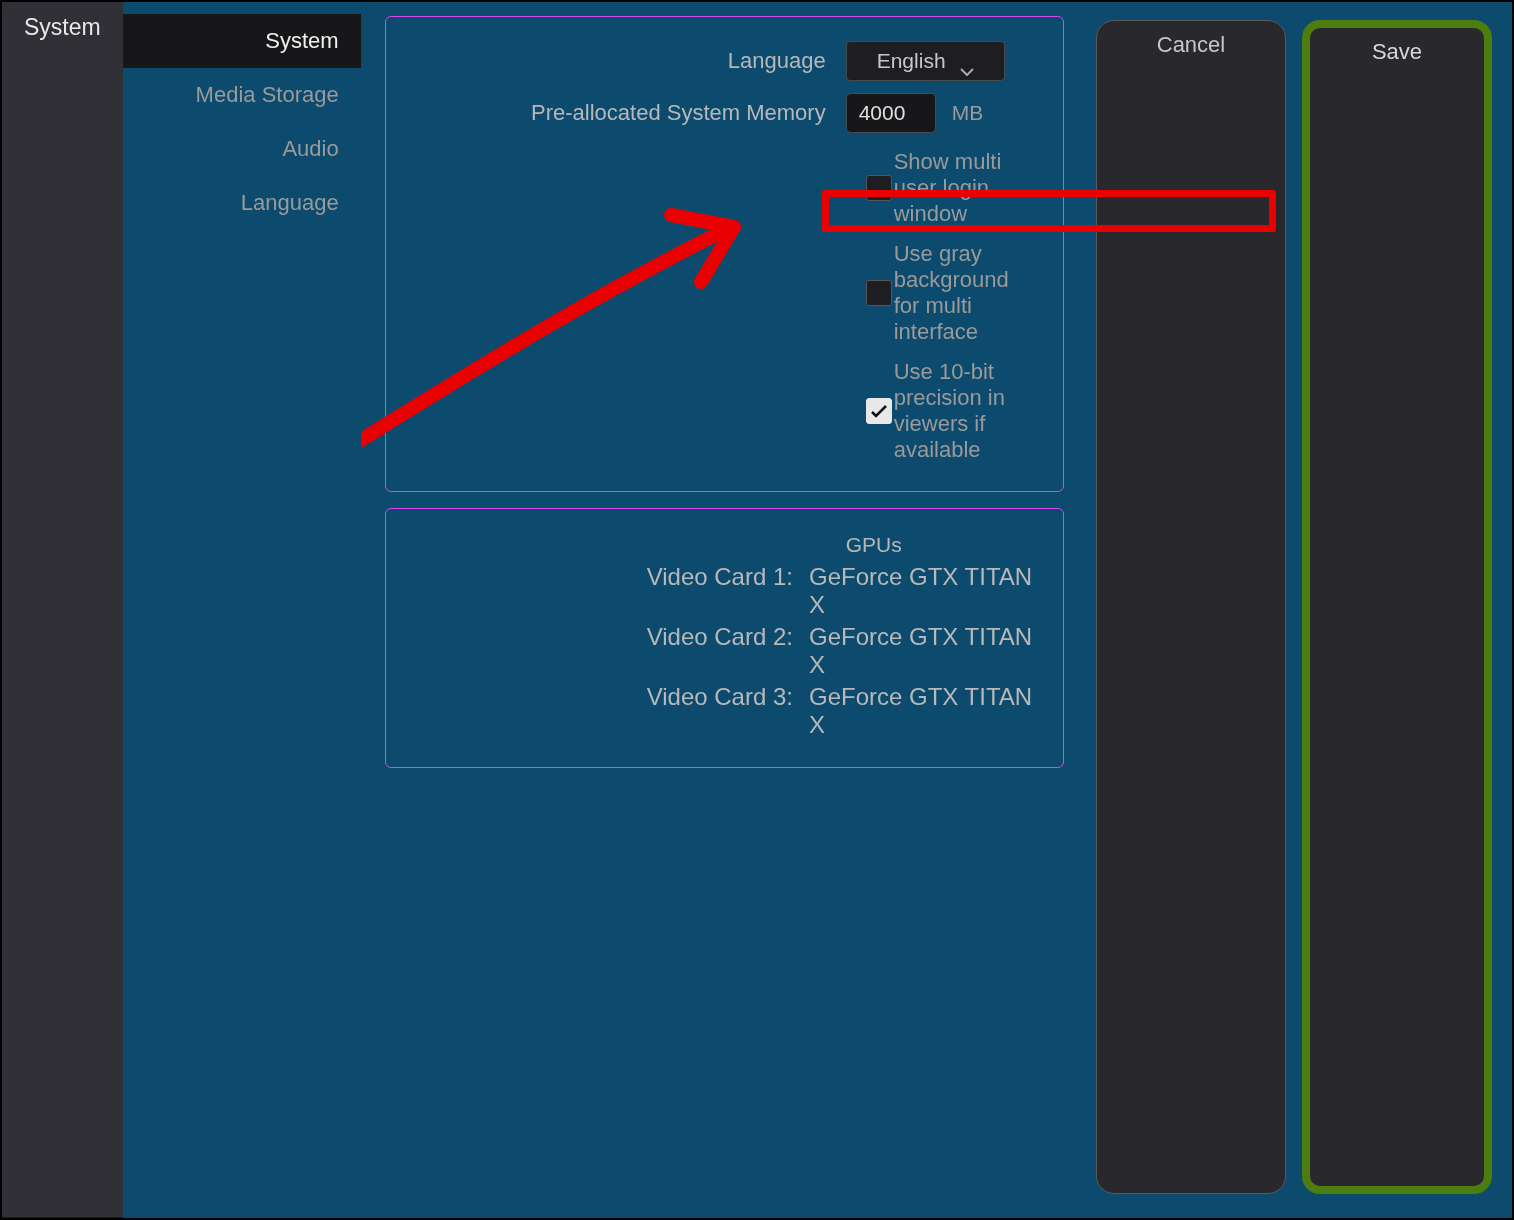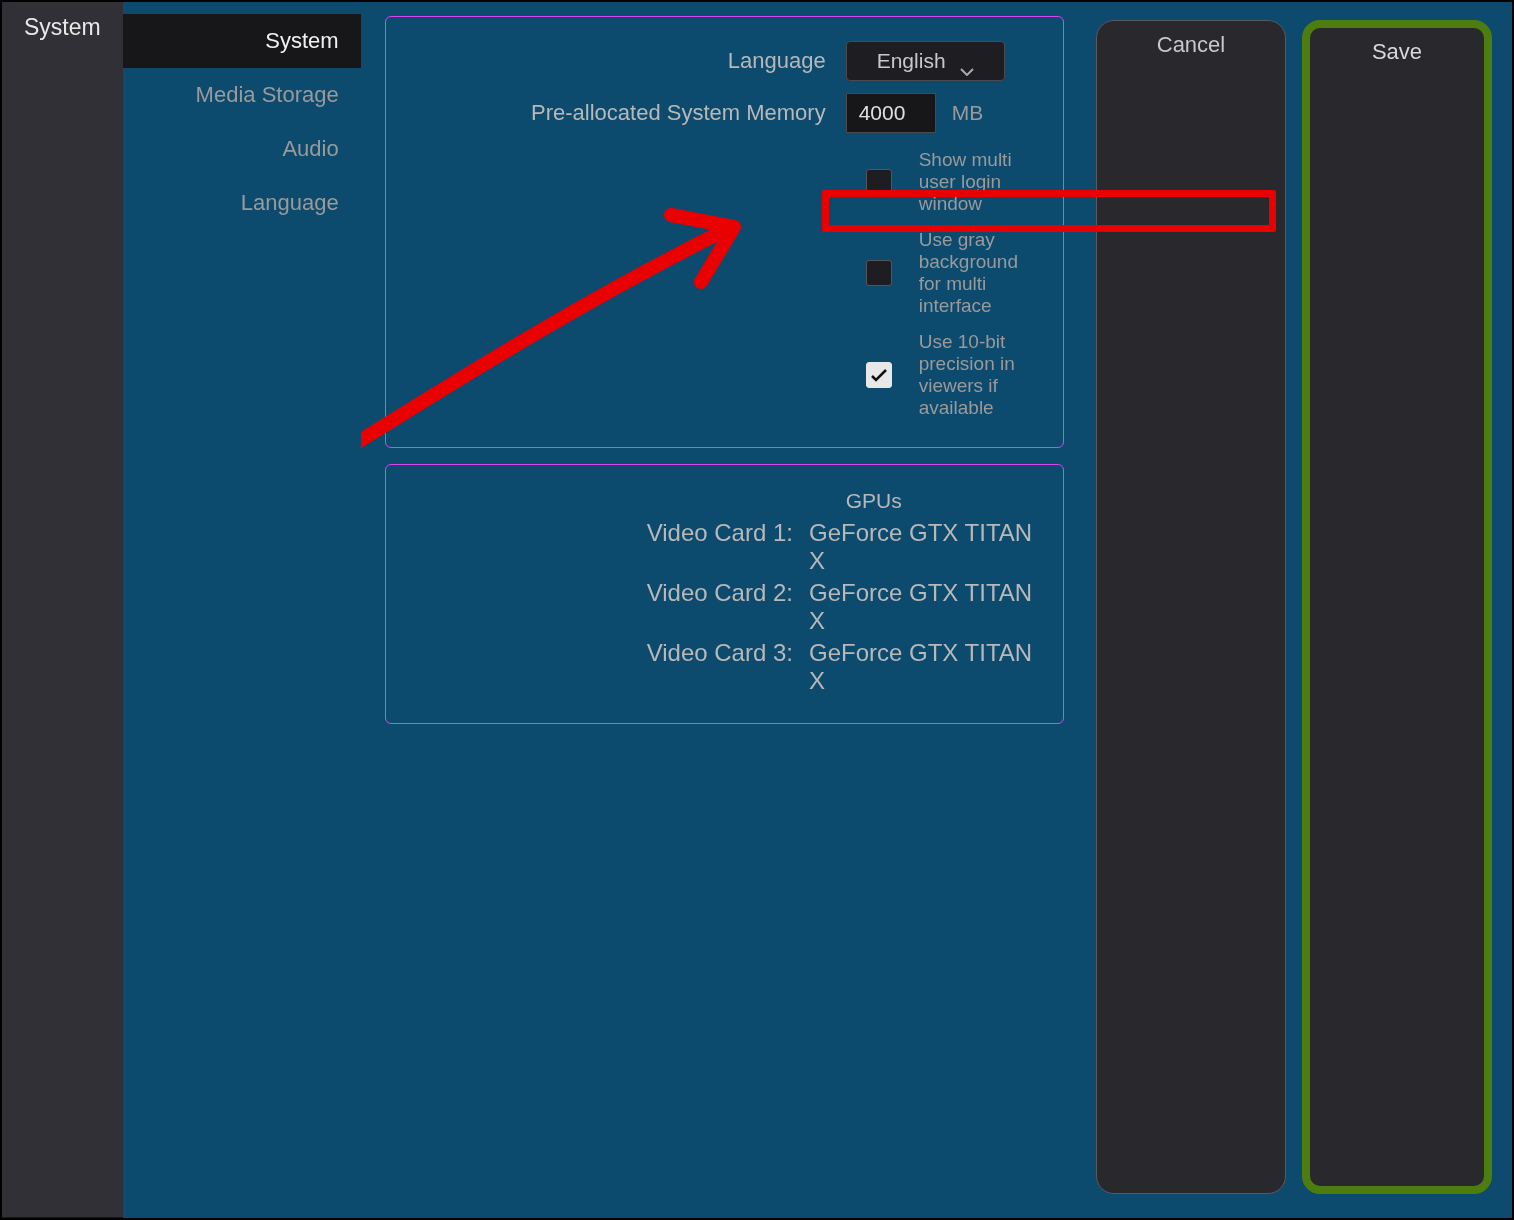--- a/index.html
+++ b/index.html
@@ -81,35 +81,35 @@
     justify-content: space-between;
     cursor: pointer;
   }
   .chevron {
     width: 14px; height: 8px;
     display: inline-block;
   }
   .input-text {
     background: #17171a;
     border: 1px solid #4a4a4e;
-    border-radius: 0;
+    border-radius: 5px;
     padding: 7px 12px;
     color: #e0e0e0;
     font-size: 21px;
     width: 90px;
     text-align: left;
     font-family: inherit;
   }
   .unit { color: #9a9a9a; }
   .checkbox-row {
     display: flex;
     align-items: center;
-    gap: 27px;
+    gap: 2px;
     padding: 4px 0 4px 0;
-    font-size: 19px;
+    font-size: 22px;
     color: #9a9a9a;
   }
   .checkbox-stack {
     margin-left: 450px;
     display: flex;
     flex-direction: column;
     gap: 6px;
   }
   .checkbox {
     width: 26px; height: 26px;

